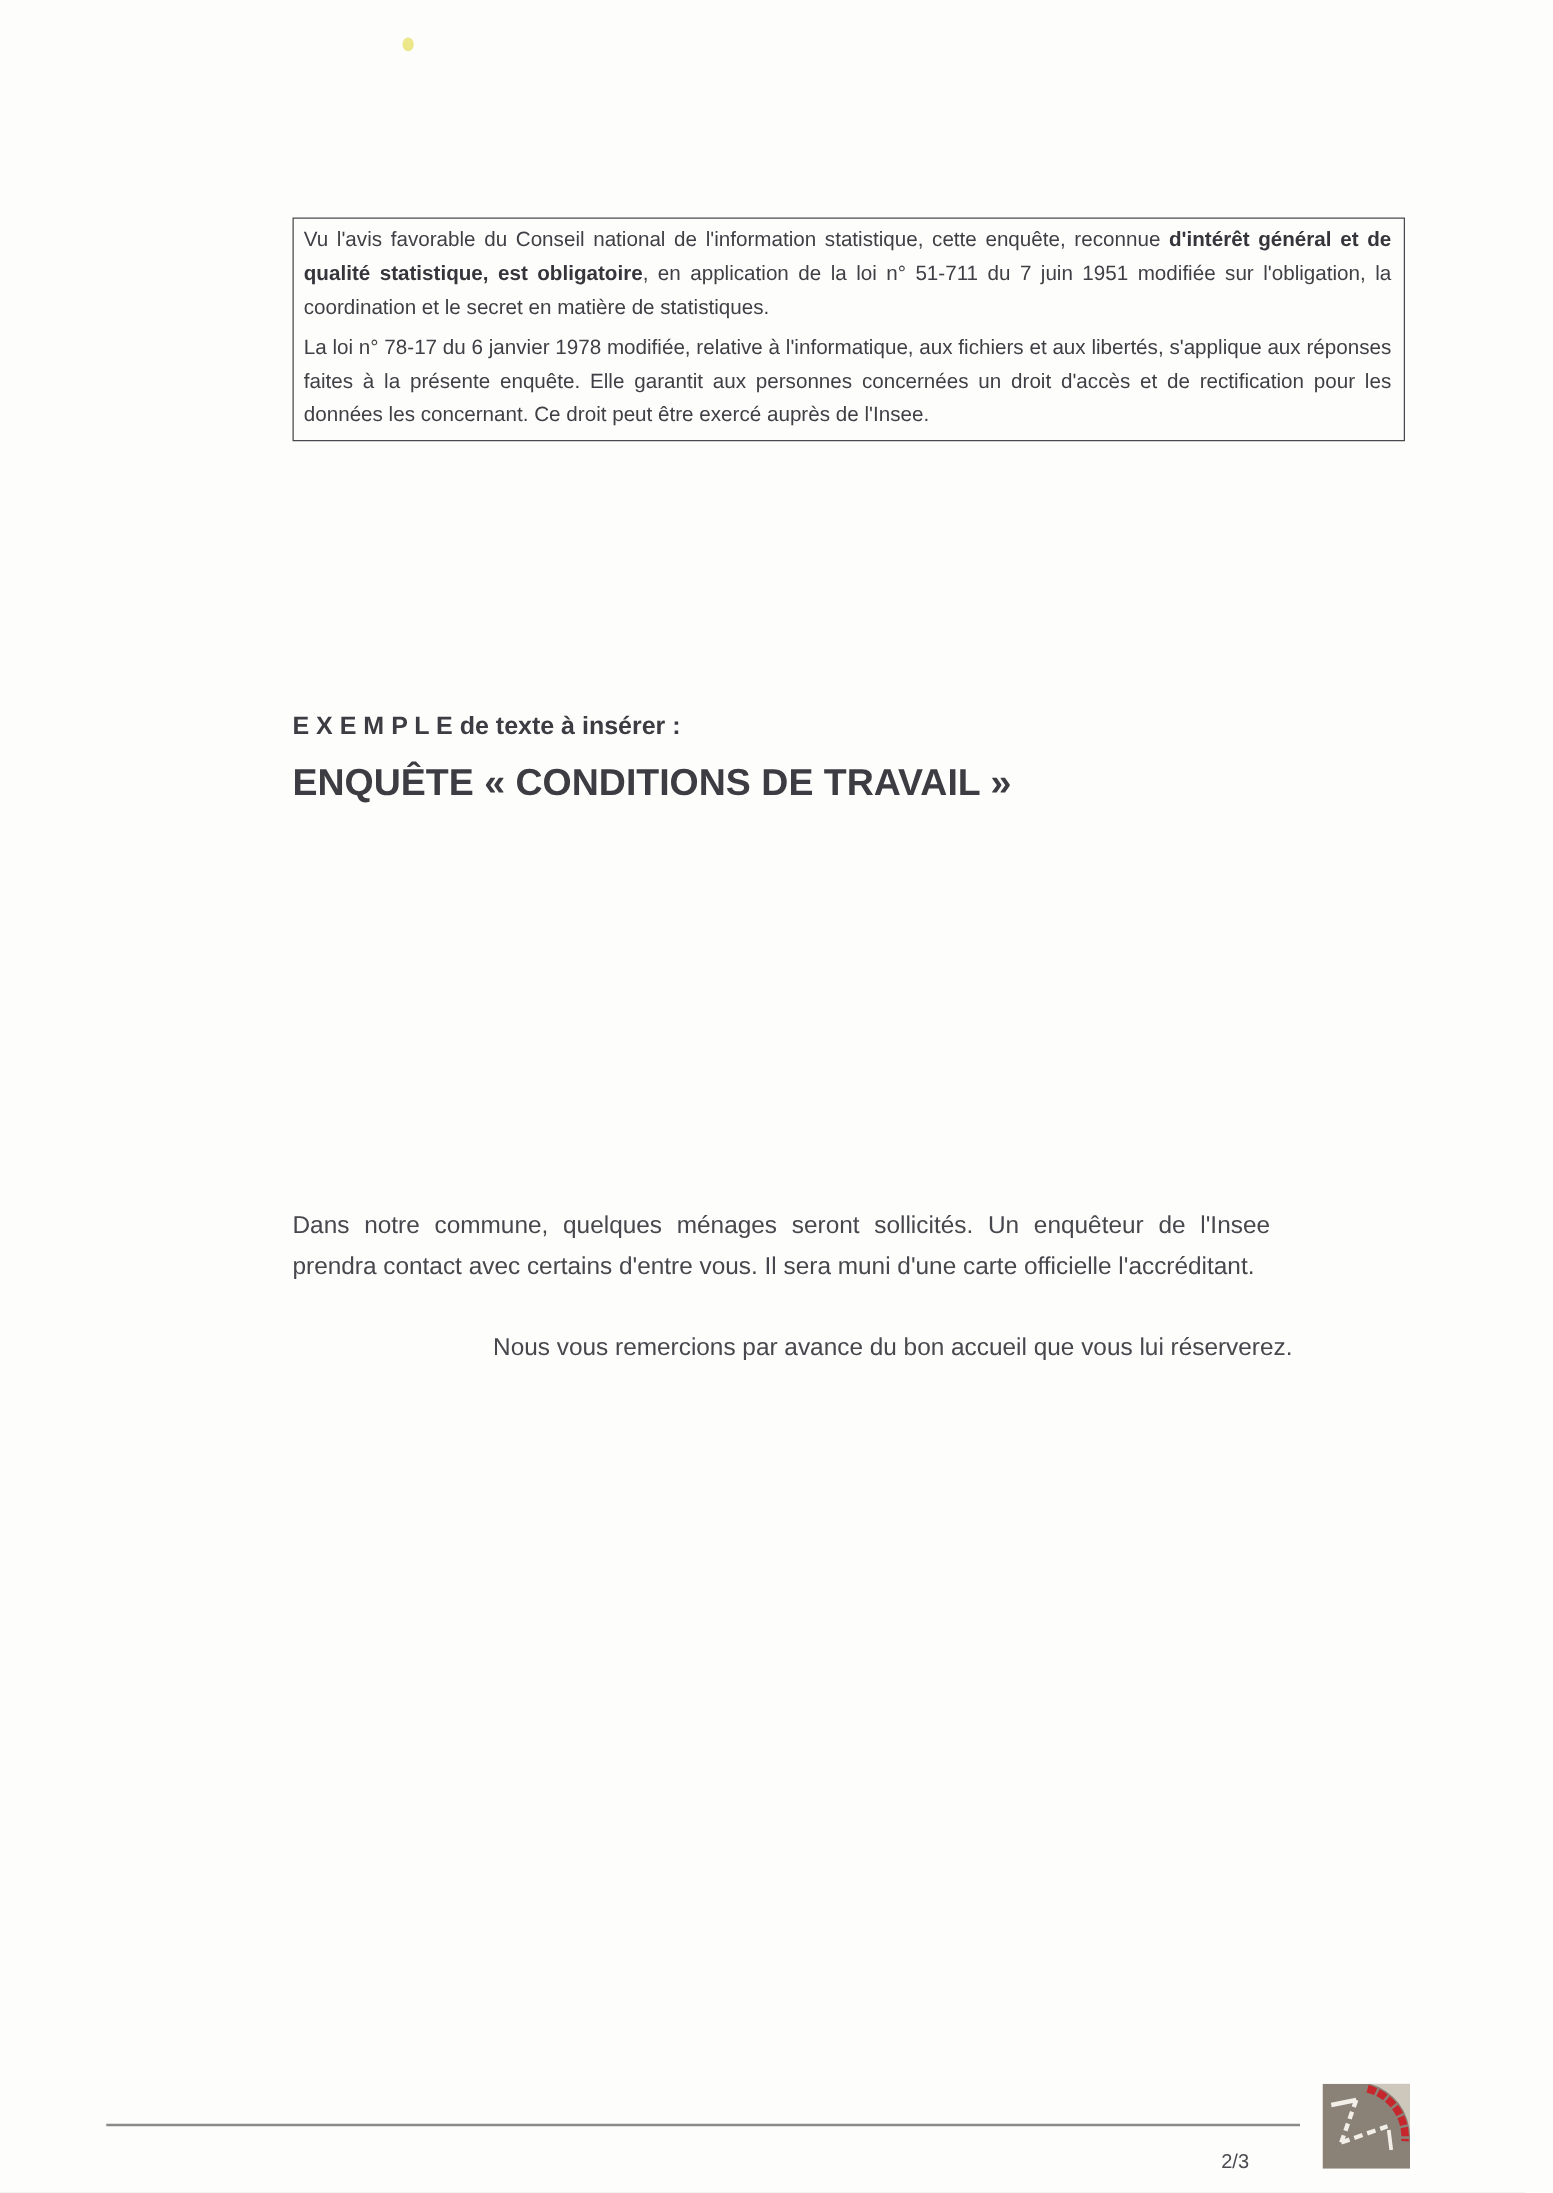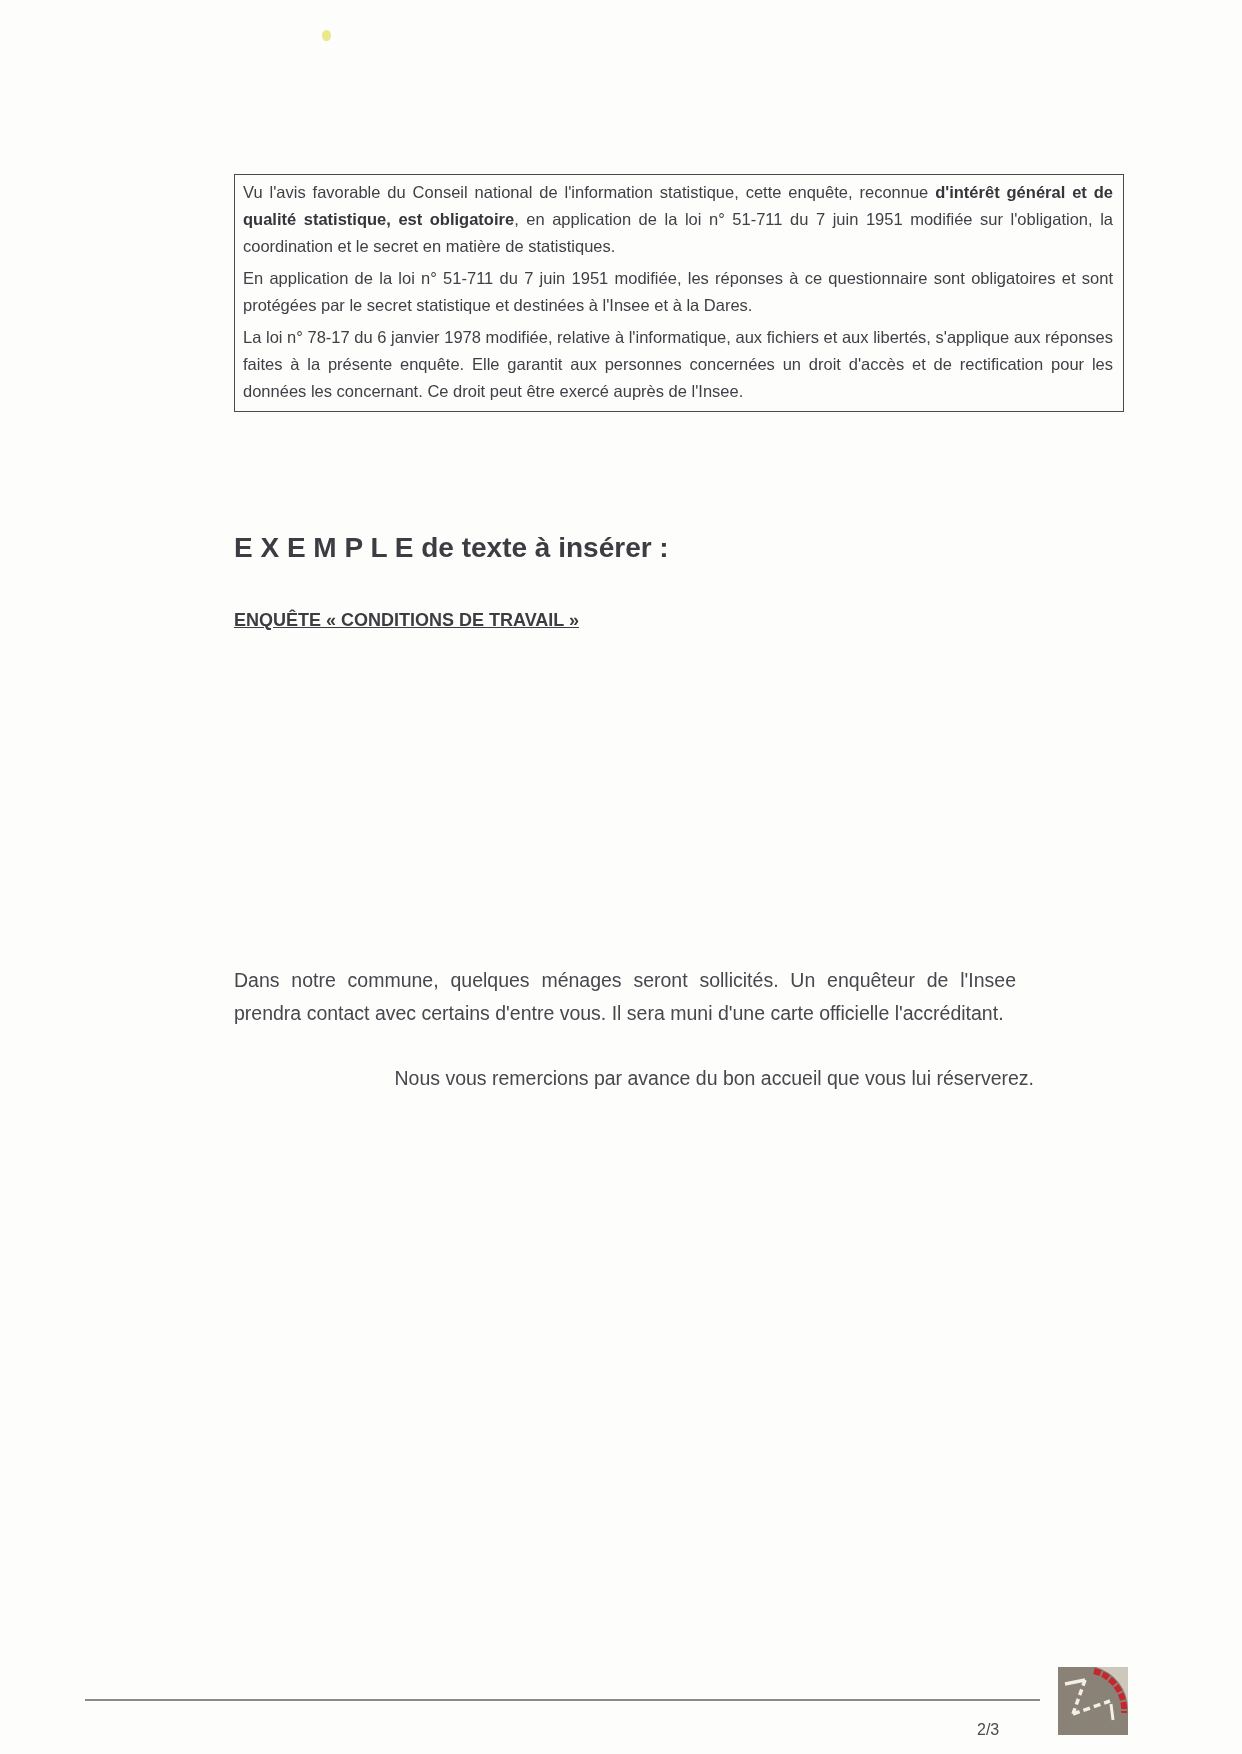--- a/index.html
+++ b/index.html
@@ -37,34 +37,33 @@
     text-align: justify;
     color: #3f3f45;
   }
   .legal-box p { margin: 0; }
   .legal-box p + p { margin-top: 5px; }
   .legal-box b { color: #35353b; }
 
   
   .example-heading {
     position: absolute;
-    left: 234px; top: 532px;
-    font-size: 28px;
+    left: 234px; top: 570px;
+    font-size: 20px;
     font-weight: bold;
     color: #3c3c42;
     white-space: nowrap;
   }
   .survey-title {
     position: absolute;
     left: 234px; top: 610px;
-    font-size: 18px;
+    font-size: 30px;
     font-weight: bold;
     color: #3c3c42;
     white-space: nowrap;
-    text-decoration: underline;
   }
 
   
   .body-par {
     position: absolute;
     left: 234px;
     width: 782px;
     font-size: 19.5px;
     line-height: 33px;
     text-align: justify;
@@ -99,21 +98,20 @@
 </style>
 </head>
 <body>
 
 <div class="page">
 
   <div class="artifact-dot"></div>
 
   <div class="legal-box">
     <p><span>Vu l'avis favorable du Conseil national de l'information statistique, cette enquête, reconnue </span><b>d'intérêt général et de qualité statistique, est obligatoire</b><span>, en application de la loi n° 51-711 du 7 juin 1951 modifiée sur l'obligation, la coordination et le secret en matière de statistiques.</span></p>
-    <p>En application de la loi n° 51-711 du 7 juin 1951 modifiée, les réponses à ce questionnaire sont obligatoires et sont protégées par le secret statistique et destinées à l'Insee et à la Dares.</p>
     <p>La loi n° 78-17 du 6 janvier 1978 modifiée, relative à l'informatique, aux fichiers et aux libertés, s'applique aux réponses faites à la présente enquête. Elle garantit aux personnes concernées un droit d'accès et de rectification pour les données les concernant. Ce droit peut être exercé auprès de l'Insee.</p>
   </div>
 
   <div class="example-heading">E X E M P L E de texte à insérer :</div>
 
   <div class="survey-title">ENQUÊTE « CONDITIONS DE TRAVAIL »</div>
 
   <p class="body-par body-p3">Dans notre commune, quelques ménages seront sollicités. Un enquêteur de l'Insee prendra contact avec certains d'entre vous. Il sera muni d'une carte officielle l'accréditant.</p>
   <p class="body-par body-p4">Nous vous remercions par avance du bon accueil que vous lui réserverez.</p>
 

